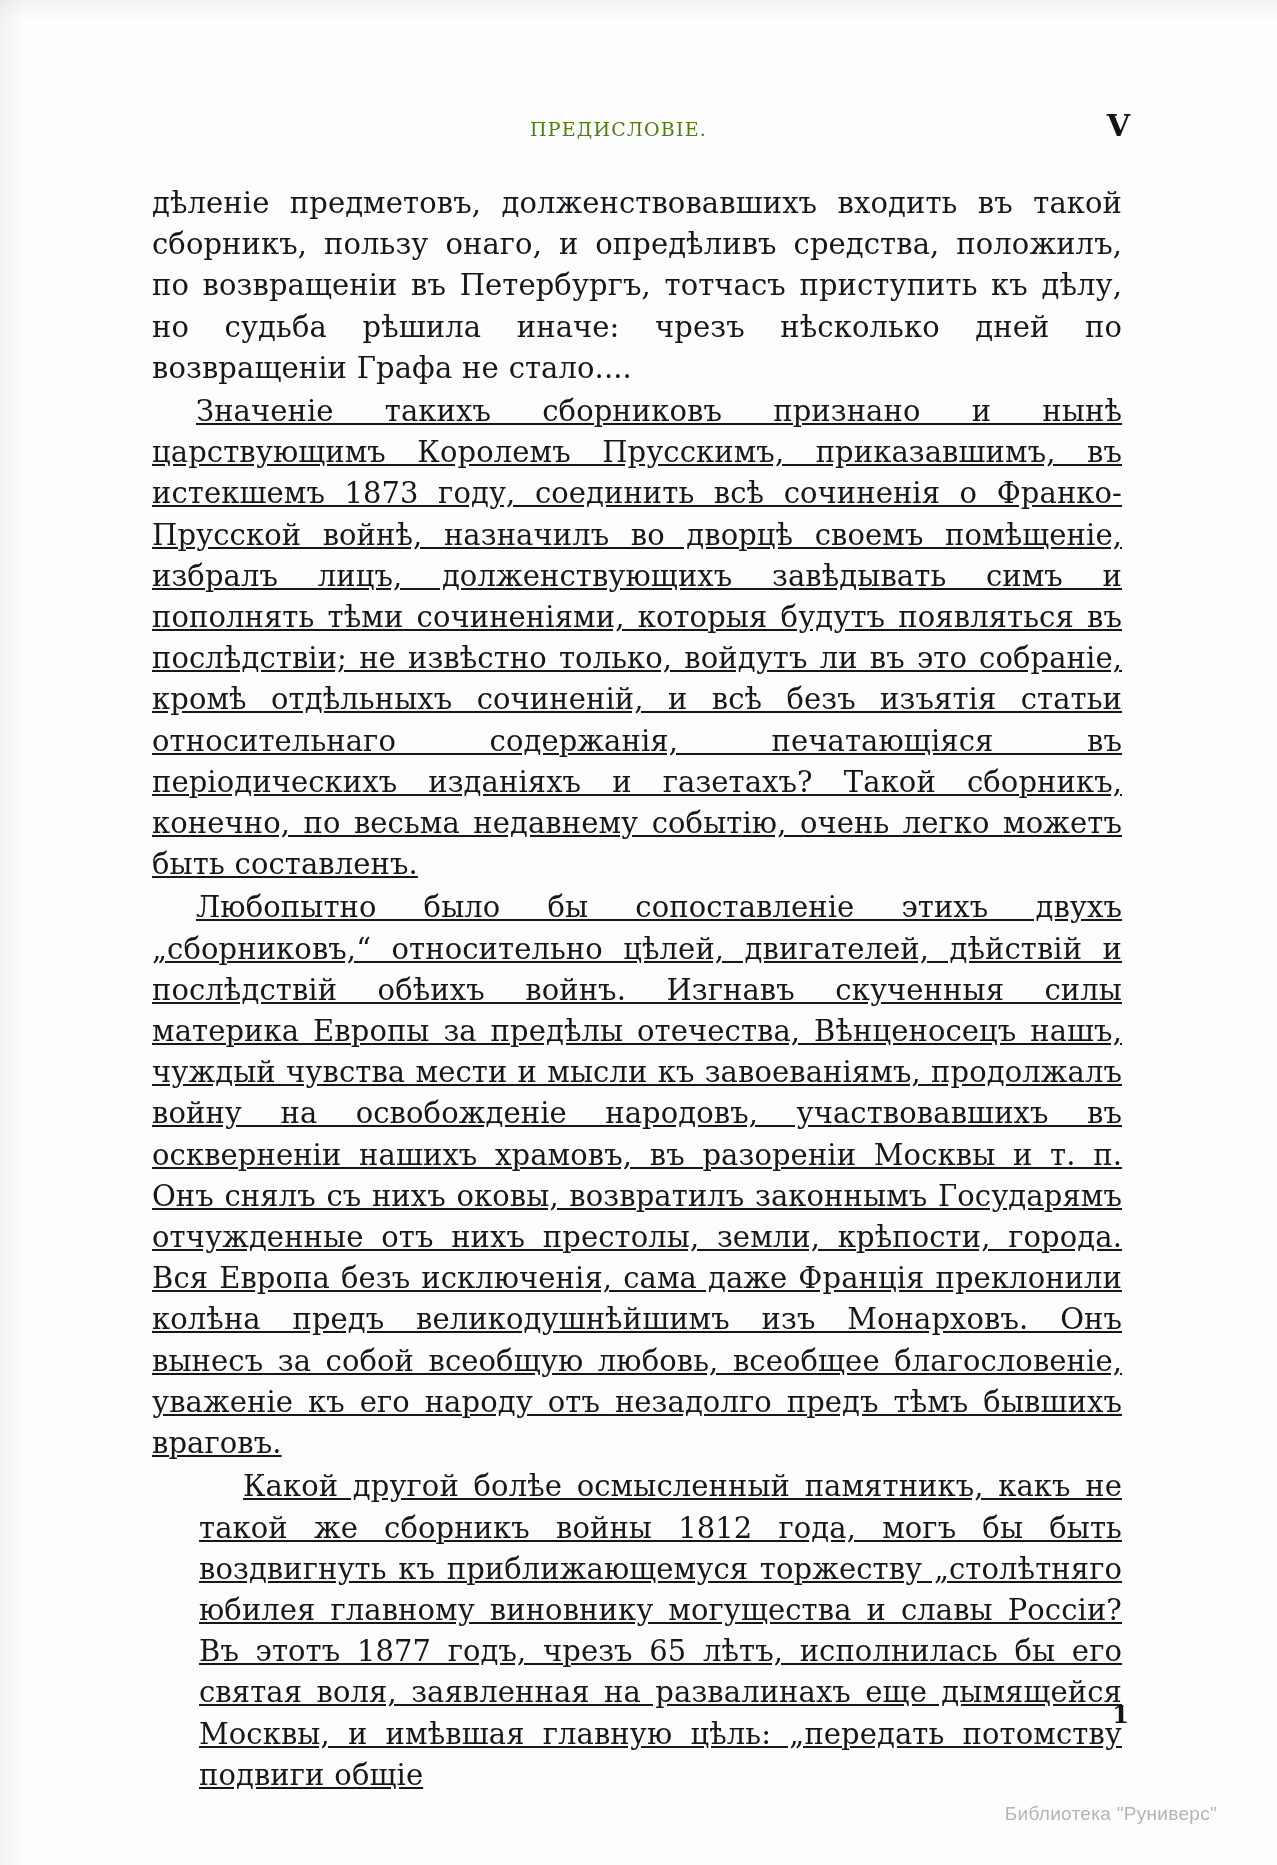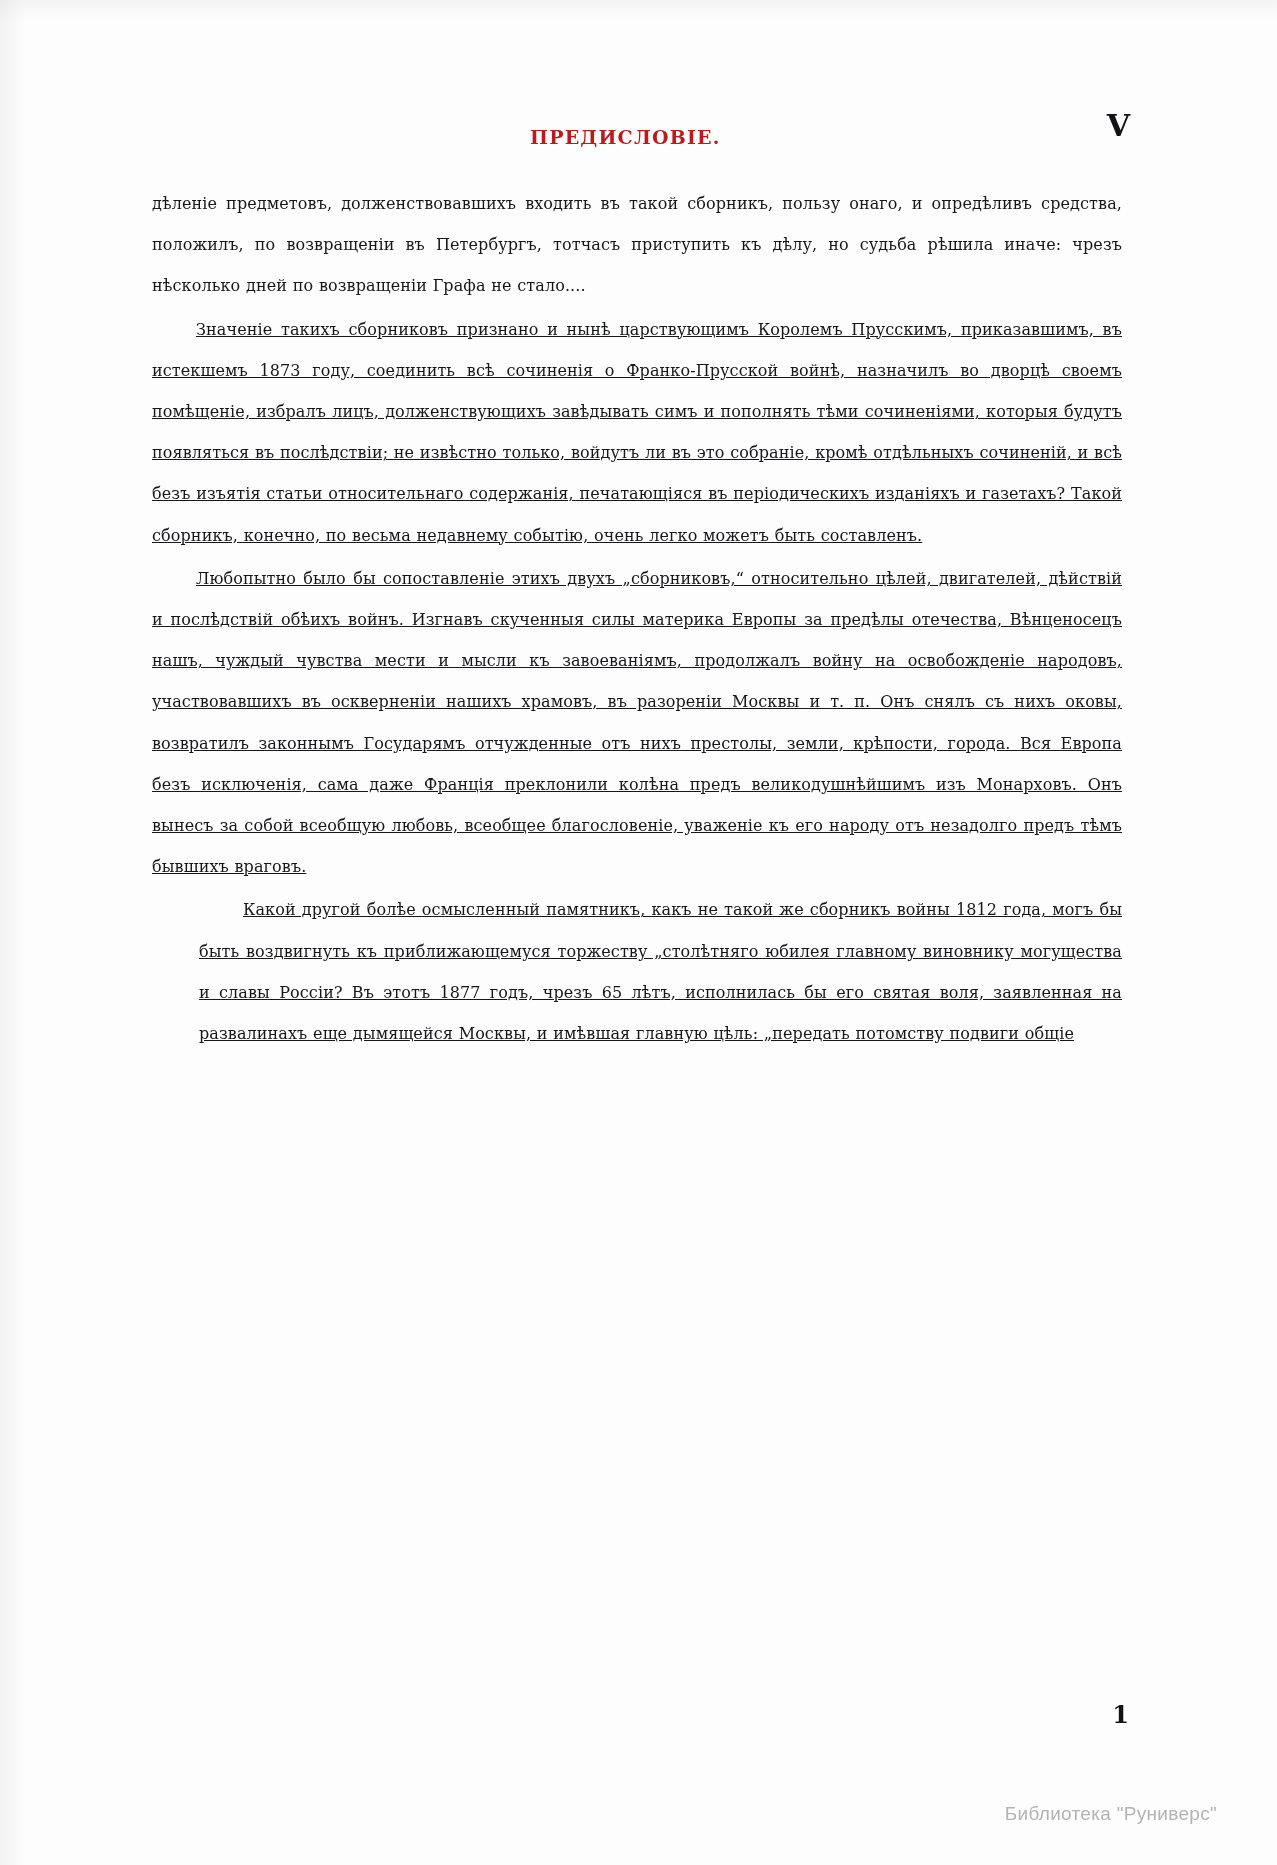--- a/index.html
+++ b/index.html
@@ -29,26 +29,26 @@
   .header-row {
     position: absolute;
     left: 150px;
     top: 118px;
     width: 980px;
     height: 30px;
   }
   .running-head {
     position: absolute;
     left: 380px;
-    top: 8px;
+    top: 0;
     font-family: "DejaVu Serif", serif;
     font-size: 19px;
     letter-spacing: 1.2px;
-    font-weight: 700;
-    color: #b91c1c;
+    font-weight: 400;
+    color: #4d7c0f;
     text-transform: none;
   }
   .folio {
     position: absolute;
     right: 0;
     top: -10px;
     font-family: "DejaVu Serif", serif;
     font-size: 30px;
     font-weight: 700;
     color: #111216;
@@ -57,21 +57,21 @@
   .body-block {
     position: absolute;
     left: 152px;
     top: 183px;
     width: 970px;
   }
 
   p.para {
     margin: 0 0 2px 0;
     font-family: "DejaVu Serif", serif;
-    font-size: 16px;
+    font-size: 29px;
     line-height: 41.2px;
     text-align: justify;
     text-justify: inter-word;
     color: #16171b;
     letter-spacing: 0.1px;
     word-spacing: 0.5px;
     -webkit-font-smoothing: antialiased;
   }
   p.para.indent {
     text-indent: 44px;

